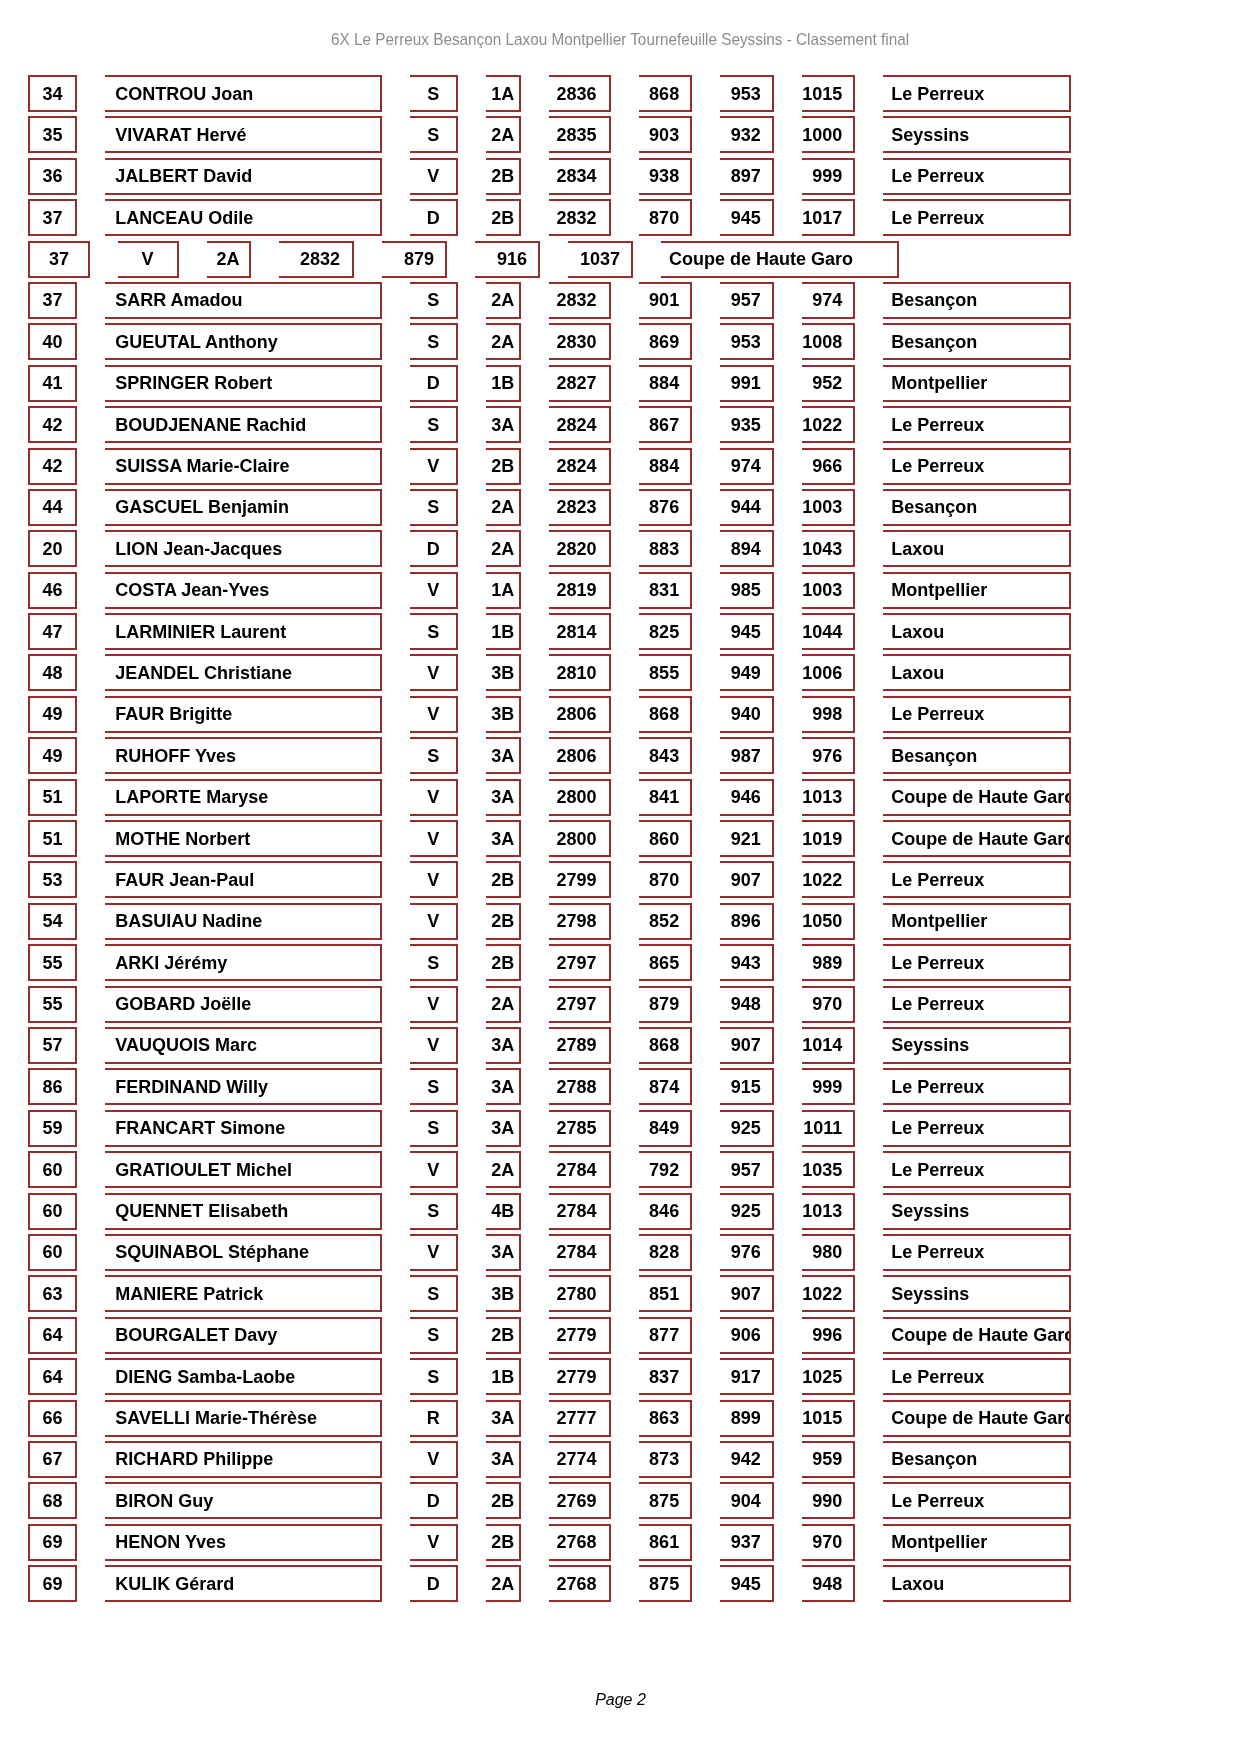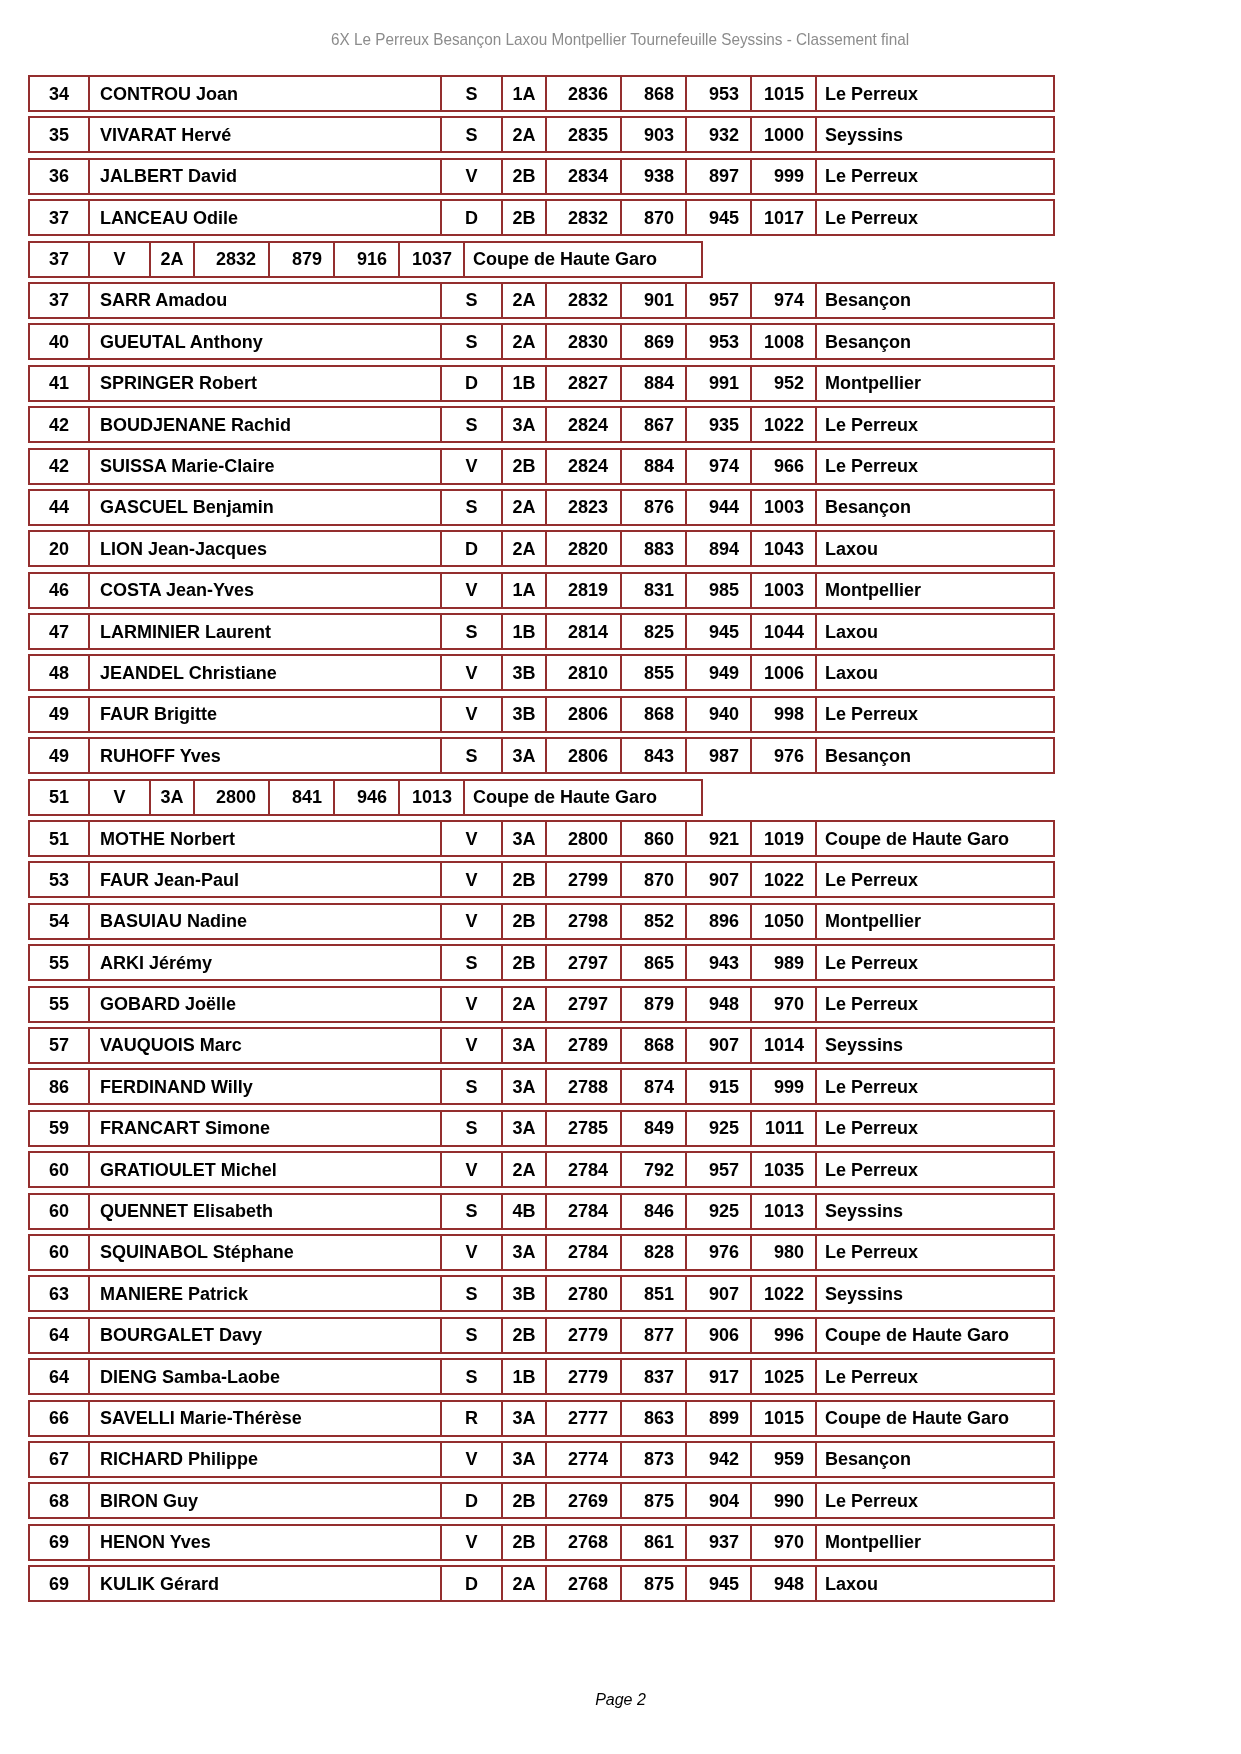--- a/index.html
+++ b/index.html
@@ -38,20 +38,21 @@
     top:75px;
     width:1043px;
     display:flex;
     flex-direction:column;
     gap:4.4px;
   }
   .trow{
     display:flex;
     height:37px;
     flex:0 0 auto;
+    gap:28px;
   }
   .cell{
     box-sizing:border-box;
     border:2px solid var(--border-c);
     border-left:0;
     display:flex;
     align-items:center;
     font-size:18px;
     font-weight:bold;
     line-height:1;
@@ -270,20 +271,21 @@
         <div class="cell c-category">S</div>
         <div class="cell c-series">3A</div>
         <div class="cell c-total">2806</div>
         <div class="cell c-set1">843</div>
         <div class="cell c-set2">987</div>
         <div class="cell c-set3">976</div>
         <div class="cell c-club">Besançon</div>
       </div>
       <div class="trow">
         <div class="cell c-rank">51</div>
+        <div class="cell c-name">LAPORTE Maryse</div>
         <div class="cell c-category">V</div>
         <div class="cell c-series">3A</div>
         <div class="cell c-total">2800</div>
         <div class="cell c-set1">841</div>
         <div class="cell c-set2">946</div>
         <div class="cell c-set3">1013</div>
         <div class="cell c-club">Coupe de Haute Garo</div>
       </div>
       <div class="trow">
         <div class="cell c-rank">51</div>

